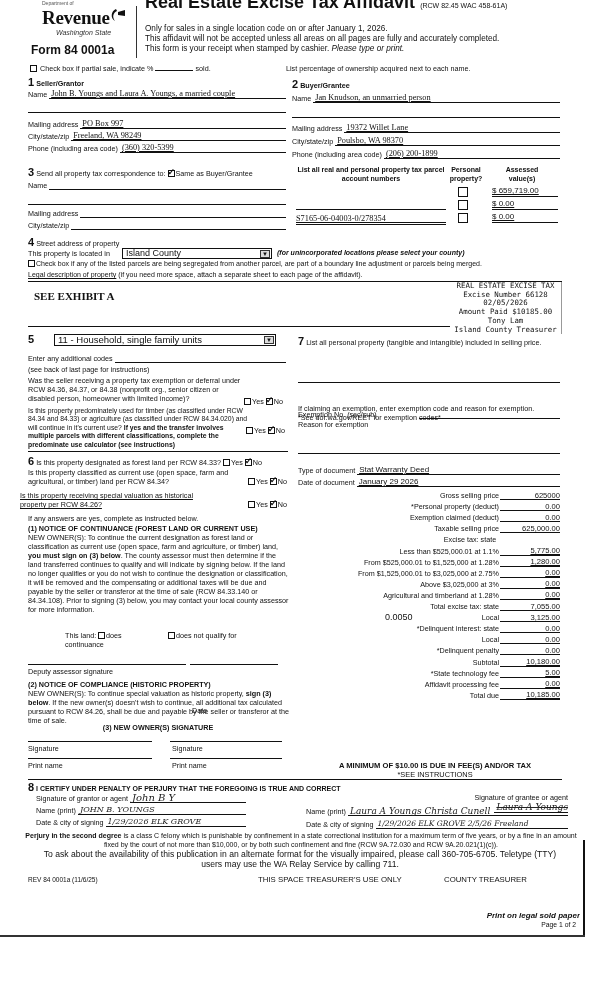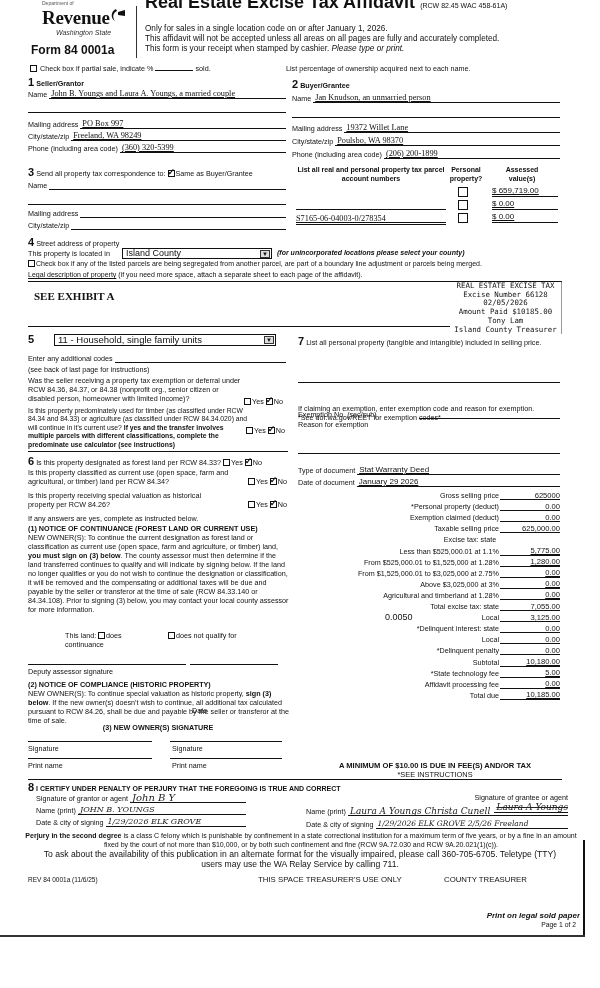--- a/index.html
+++ b/index.html
@@ -218,21 +218,21 @@
   <span class="secnum">6</span>
   <span>Is this property designated as forest land per RCW 84.33?</span>
   <span class="cb"></span><span>Yes</span>
   <span class="cb checked"></span><span>No</span>
 </div>
 <div class="abs" style="left:28px;top:468px;width:210px;">Is this property classified as current use (open space, farm and agricultural, or timber) land per RCW 84.34?</div>
 <div class="abs" style="left:248px;top:477px;white-space:nowrap;">
   <span class="cb"></span><span>Yes</span>
   <span class="cb checked"></span><span>No</span>
 </div>
-<div class="abs" style="left:28px;top:491px;width:200px;">Is this property receiving special valuation as historical property per RCW 84.26?</div>
+<div class="abs" style="left:20px;top:491px;width:200px;text-decoration:underline;">Is this property receiving special valuation as historical property per RCW 84.26?</div>
 <div class="abs" style="left:248px;top:500px;white-space:nowrap;">
   <span class="cb"></span><span>Yes</span>
   <span class="cb checked"></span><span>No</span>
 </div>
 <div class="abs" style="left:28px;top:514px;">If any answers are yes, complete as instructed below.</div>
 <div class="abs bold" style="left:28px;top:524px;">(1) NOTICE OF CONTINUANCE (FOREST LAND OR CURRENT USE)</div>
 <div class="abs" style="left:28px;top:533px;width:262px;line-height:9px;">
   <span>NEW OWNER(S): To continue the current designation as forest land or classification as current use (open space, farm and agriculture, or timber) land, </span><b>you must sign on (3) below</b><span>. The county assessor must then determine if the land transferred continues to qualify and will indicate by signing below. If the land no longer qualifies or you do not wish to continue the designation or classification, it will be removed and the compensating or additional taxes will be due and payable by the seller or transferor at the time of sale (RCW 84.33.140 or 84.34.108). Prior to signing (3) below, you may contact your local county assessor for more information.</span>
 </div>
 <div class="abs" style="left:28px;top:631px;width:50px;margin-left:37px;">

